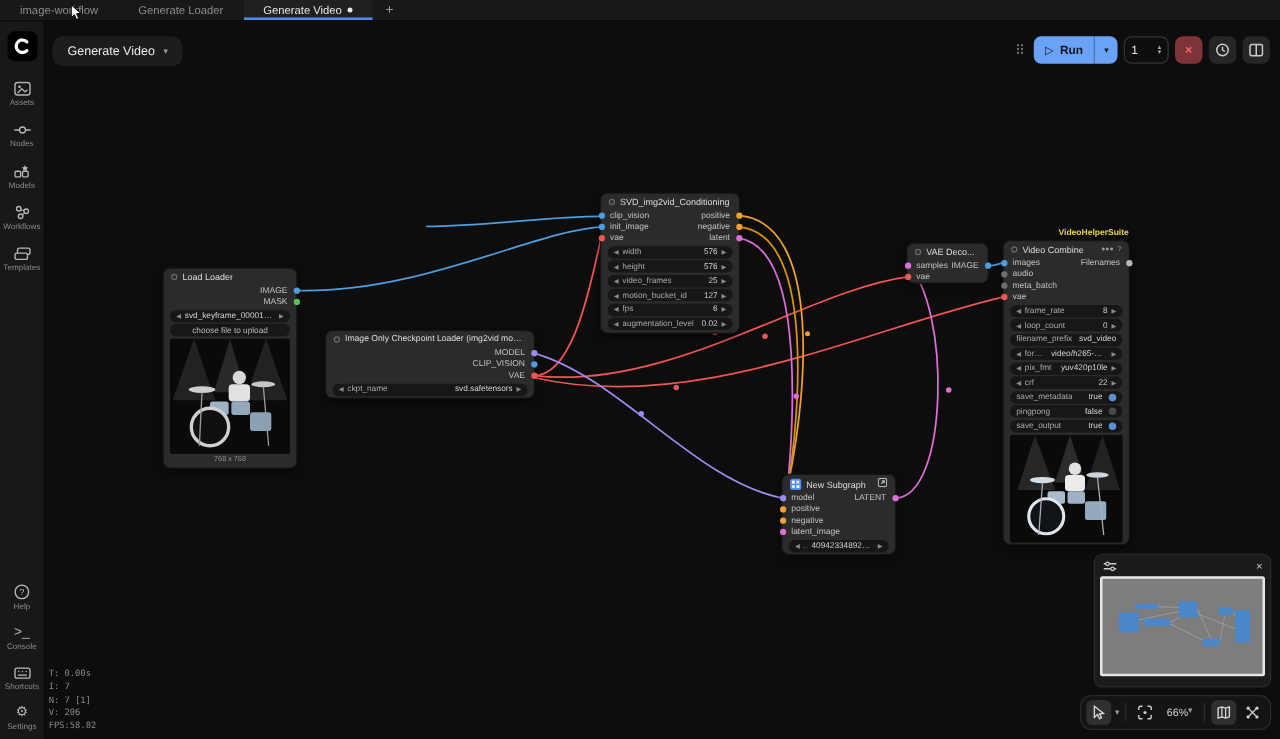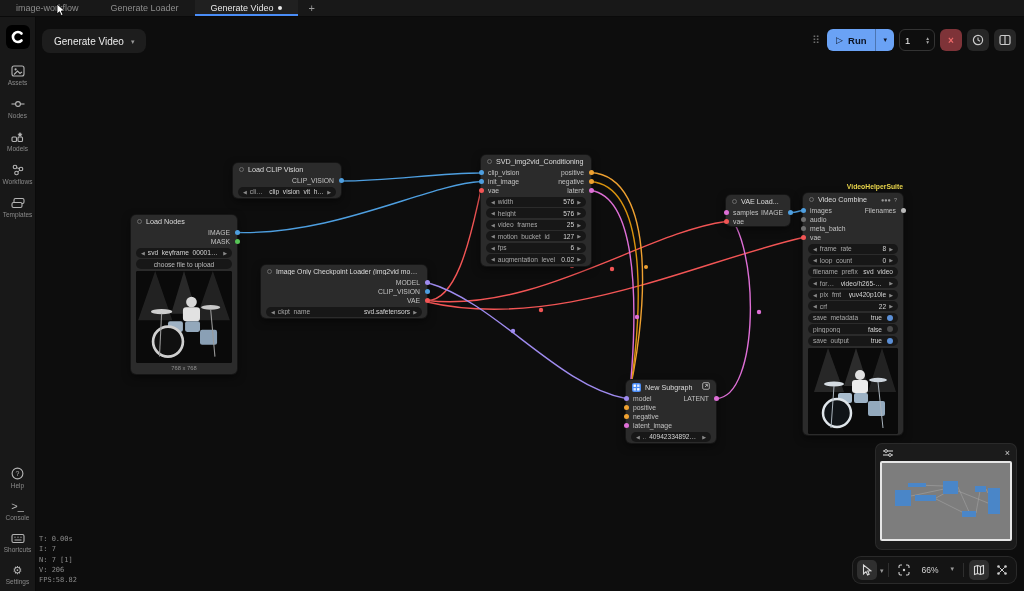--- a/index.html
+++ b/index.html
@@ -90,21 +90,21 @@
     background:#1b1b1b; border-radius:6px; box-shadow:0 0 0 1px #2a2a2a; }
   .mm-head { height:17px; display:flex; align-items:center; justify-content:space-between; padding:0 6px; color:#cfcfcf; }
   .mm-close { font-size:9px; color:#cfcfcf; }
   .mm-map { margin:0 4px 4px; height:80px; background:#7d7d7d; border:2px solid #e6e6e6; border-radius:2px; }
 
   
   .zoombar { position:absolute; right:8px; bottom:8px; z-index:25; height:26px; background:#141414;
     border-radius:8px; display:flex; align-items:center; gap:3px; padding:0 4px; box-shadow:0 0 0 1px #2a2a2a; }
   .zb-btn { height:20px; min-width:20px; border-radius:5px; display:flex; align-items:center; justify-content:center; padding:0 3px; color:#cfcfcf; }
   .zb-btn.active { background:#2f2f2f; }
-  .zb-label { font-size:8.5px; color:#d5d5d5; display:flex; align-items:flex-start; gap:12px; padding:0 4px; }
+  .zb-label { font-size:8.5px; color:#d5d5d5; display:flex; align-items:flex-start; gap:0; padding:0 4px; }
   .zb-div { width:1px; height:14px; background:#2e2e2e; margin:0 2px; }
 </style>
 </head>
 <body>
 
 <div class="tabbar">
   <div class="tab">
     <span>image-workflow</span>
   </div>
   <div class="tab">
@@ -253,41 +253,25 @@
         </svg>
     </div>
     <div class="icon-btn">
       <svg width="12" height="12" viewBox="0 0 12 12">
           <rect x="1" y="1.5" width="10" height="9" rx="1.5" fill="none" stroke="#ccc" stroke-width="1.2"></rect>
           <line x1="6" y1="1.5" x2="6" y2="10.5" stroke="#ccc" stroke-width="1.2"></line>
         </svg>
     </div>
   </div>
 
-  <div class="node" style="left:197px;top:146px;width:108px">
-    <div class="ntitle">
-        <span class="cdot"></span>
-      <span class="ttext">Load CLIP Vision</span>
-      </div>
-    <div class="prow out-only">
-      <span class="pname">CLIP_VISION</span>
-      <span class="port out p-img"></span>
-    </div>
-    <div class="widget">
-      <span class="arr">◀</span>
-      <span class="wlabel">clip_na</span>
-      <span class="wval">clip_vision_vit_h_14.bin</span>
-      <span class="arr">▶</span>
-    </div>
-  </div>
 
   <div class="node" style="left:95px;top:198px;width:106px">
     <div class="ntitle">
         <span class="cdot"></span>
-      <span class="ttext">Load Nodes</span>
+      <span class="ttext">Load Loader</span>
       </div>
     <div class="prow out-only">
       <span class="pname">IMAGE</span>
       <span class="port out p-img"></span>
     </div>
     <div class="prow out-only">
       <span class="pname">MASK</span>
       <span class="port out p-mask"></span>
     </div>
     <div class="widget">
@@ -401,21 +385,21 @@
       <span class="arr">◀</span>
       <span class="wlabel">ckpt_name</span>
       <span class="wval">svd.safetensors</span>
       <span class="arr">▶</span>
     </div>
   </div>
 
   <div class="node" style="left:690px;top:178px;width:64px">
     <div class="ntitle">
         <span class="cdot"></span>
-      <span class="ttext">VAE Load...</span>
+      <span class="ttext">VAE Deco...</span>
       </div>
     <div class="prow">
       <span class="port in p-lat"></span>
       <span class="pname">samples</span>
       <span class="pname">IMAGE</span>
       <span class="port out p-img"></span>
     </div>
     <div class="prow">
       <span class="port in p-vae"></span>
       <span class="pname">vae</span>

